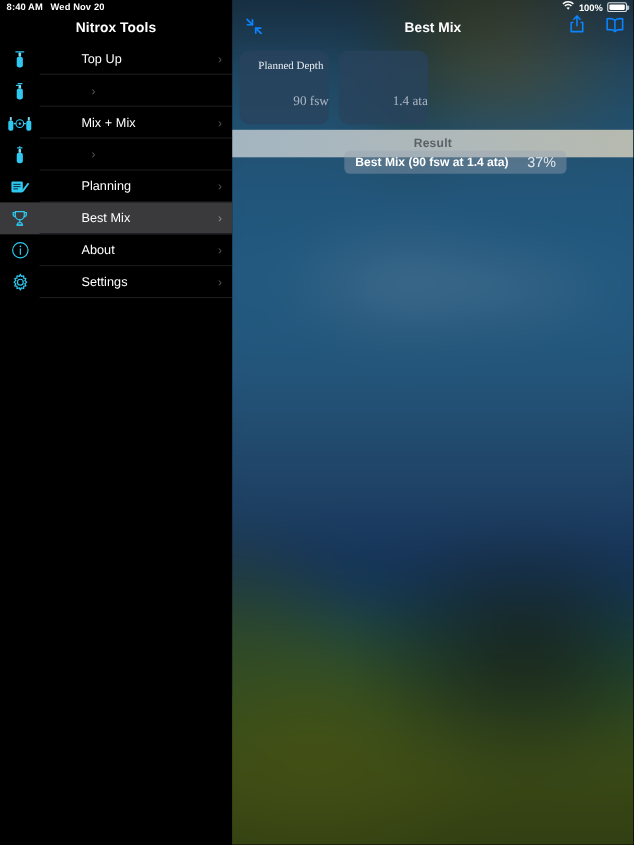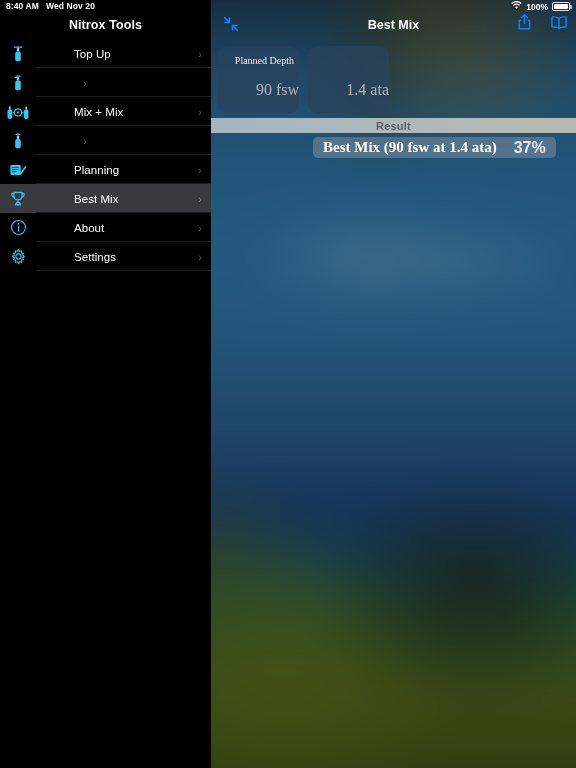--- a/index.html
+++ b/index.html
@@ -249,29 +249,29 @@
     font-size: 7.5px;
     vertical-align: baseline;
     position: relative;
     bottom: -2px;
   }
   .card-value {
     position: absolute;
     left: 0; bottom: 14px;
     width: 100%;
     color: #aab6c2;
-    font-size: 16px;
+    font-size: 12px;
   }
 
   
   .result-band {
     position: absolute;
     left: 0; top: 118px;
     width: 365px;
-    height: 15px;
+    height: 25px;
     background: linear-gradient(90deg, rgba(175,190,200,0.92), rgba(196,200,196,0.88) 62%, rgba(208,204,186,0.85));
     z-index: 18;
     display: flex;
     align-items: center;
     justify-content: center;
   }
   .result-band-text {
     color: #5b6166;
     font-size: 11px;
     font-weight: bold;
@@ -286,28 +286,27 @@
     border-radius: 5px;
     background: rgba(150,163,176,0.42);
     display: flex;
     align-items: center;
     padding: 0 10px;
     gap: 17px;
     z-index: 18;
   }
   .result-label {
     color: #ffffff;
-    font-size: 15px;
+    font-size: 11px;
     font-weight: bold;
-    font-family: Liberation Serif, serif;
   }
   .result-value {
     color: #e3e8ed;
-    font-size: 16px;
-    font-weight: bold;
+    font-size: 13px;
+    font-weight: normal;
   }
 </style>
 </head>
 <body>
 
 <div id="app">
 
   <div class="detail">
     <div class="bg"></div>
     <div class="bg-shade"></div>

